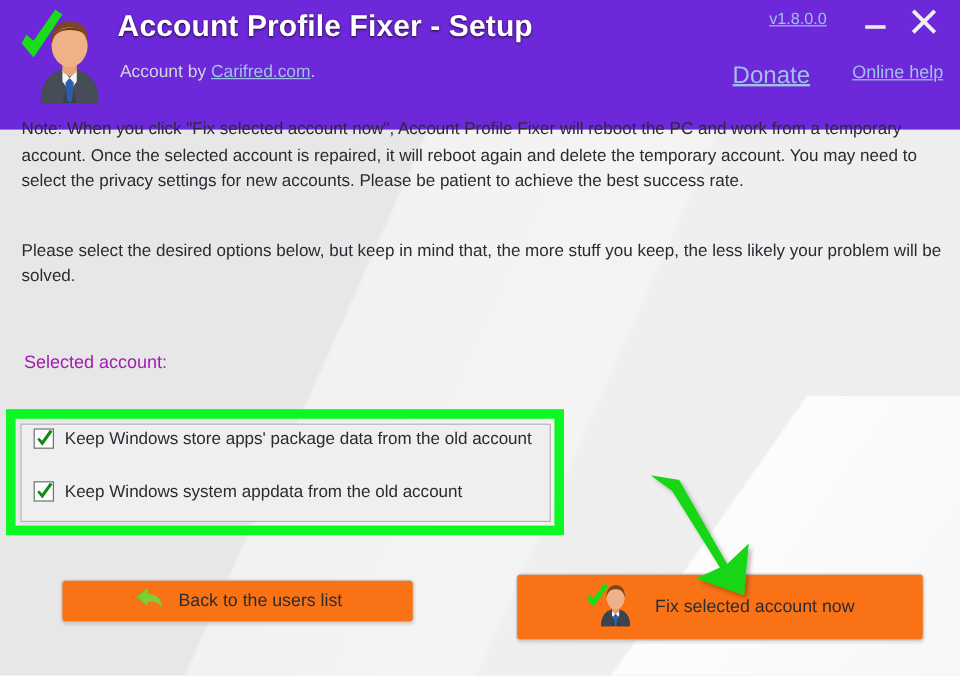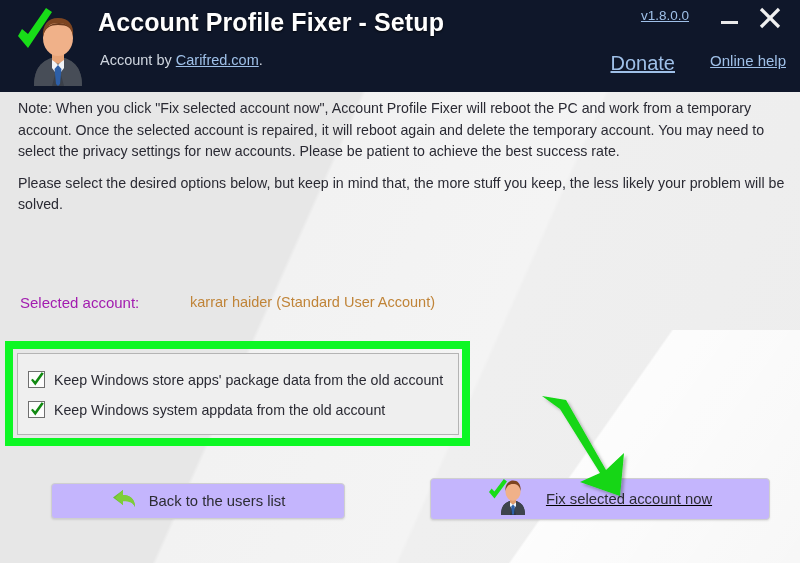--- a/index.html
+++ b/index.html
@@ -31,22 +31,22 @@
     position: absolute;
     left: 430px; top: 330px;
     width: 380px; height: 240px;
     background: linear-gradient(125deg, rgba(255,255,255,0) 0%, rgba(255,255,255,0) 44%, rgba(255,255,255,.85) 44.5%, rgba(255,255,255,.55) 100%);
     pointer-events: none;
   }
 
   
   .header {
     position: absolute;
-    left: 0; top: 0; width: 800px; height: 92px;
-    background: #0f172a;
+    left: 0; top: 0; width: 800px; height: 108px;
+    background: #6d28d9;
     overflow: hidden;
   }
   .hdr-logo {
     position: absolute; left: 12px; top: 6px;
     width: 78px; height: 80px;
   }
   .hdr-title {
     position: absolute; left: 98px; top: 8px;
     font-size: 25px; font-weight: bold; color: #ffffff;
     letter-spacing: .1px;
@@ -87,21 +87,21 @@
     position: absolute; right: 14px; top: 2px;
     width: 32px; height: 32px;
   }
 
   
   .note {
     position: absolute; left: 18px; top: 98px; width: 768px;
     font-size: 14.2px; line-height: 21.5px; color: #2a2a33;
   }
   .note p { margin: 0; }
-  .note p + p { margin-top: 10px; }
+  .note p + p { margin-top: 36px; }
 
   
   .sel-label {
     position: absolute; left: 20px; top: 294px;
     font-size: 15px; color: #a21caf; white-space: nowrap;
   }
   .sel-value {
     position: absolute; left: 190px; top: 294px;
     font-size: 14.5px; color: #c08438; white-space: nowrap;
   }
@@ -118,45 +118,45 @@
   .opts {
     position: absolute; left: 17px; top: 353px;
     width: 442px; height: 82px;
     background: #efefef;
     border: 1px solid #b4b4b4;
   }
   .opt-row {
     position: absolute; left: 10px;
     display: flex; align-items: center;
   }
-  .opt-row.r1 { top: 17px; text-align: center; }
+  .opt-row.r1 { top: 3px; text-align: center; }
   .opt-row.r2 { top: 47px; }
   .cbox {
     position: relative;
     width: 17px; height: 17px;
     background: #fdfdfd;
     border: 1.6px solid #6f6f6f;
     flex: 0 0 auto;
   }
   .cbox svg { position: absolute; left: 0; top: -1px; }
   .opt-label {
     margin-left: 9px; font-size: 14.2px; color: #2a2a33; white-space: nowrap;
   }
 
   
   .btn {
     position: absolute;
-    background: #c4b5fd;
+    background: #f97316;
     border: 1px solid #cfcfcf;
     border-radius: 4px;
     box-shadow: 0 1px 2px rgba(0,0,0,.10);
     display: flex; align-items: center; justify-content: center;
   }
   .btn-back { left: 51px; top: 483px; width: 294px; height: 36px; }
-  .btn-fix  { left: 430px; top: 478px; width: 340px; height: 42px; text-decoration: underline; }
+  .btn-fix  { left: 430px; top: 478px; width: 340px; height: 56px; }
   .btn-label { font-size: 14.8px; color: #2c2c33; white-space: nowrap; }
   .btn-back .btn-label { margin-left: 12px; }
   .btn-fix .btn-label { margin-left: 14px; }
   .btn-ico { flex: 0 0 auto; display: block; }
 
   
   .arrow {
     position: absolute; left: 470px; top: 396px;
     width: 170px; height: 110px;
     pointer-events: none;
@@ -214,21 +214,20 @@
       </svg>
     </div>
   </div>
 
   <div class="note">
     <p>Note: When you click "Fix selected account now", Account Profile Fixer will reboot the PC and work from a temporary account. Once the selected account is repaired, it will reboot again and delete the temporary account. You may need to select the privacy settings for new accounts. Please be patient to achieve the best success rate.</p>
     <p>Please select the desired options below, but keep in mind that, the more stuff you keep, the less likely your problem will be solved.</p>
   </div>
 
   <div class="sel-label">Selected account:</div>
-  <div class="sel-value">karrar haider (Standard User Account)</div>
 
   <div class="hl-box"></div>
 
   <div class="opts">
 
     <div class="opt-row r1">
       <span class="cbox">
         <svg width="17" height="18" viewBox="0 0 17 18">
           <path d="M2 9 L6.3 14.4 L14.8 2.6 L12.6 1.2 L6.1 10.3 L3.7 7.7 Z" fill="#118a11"></path>
         </svg>

